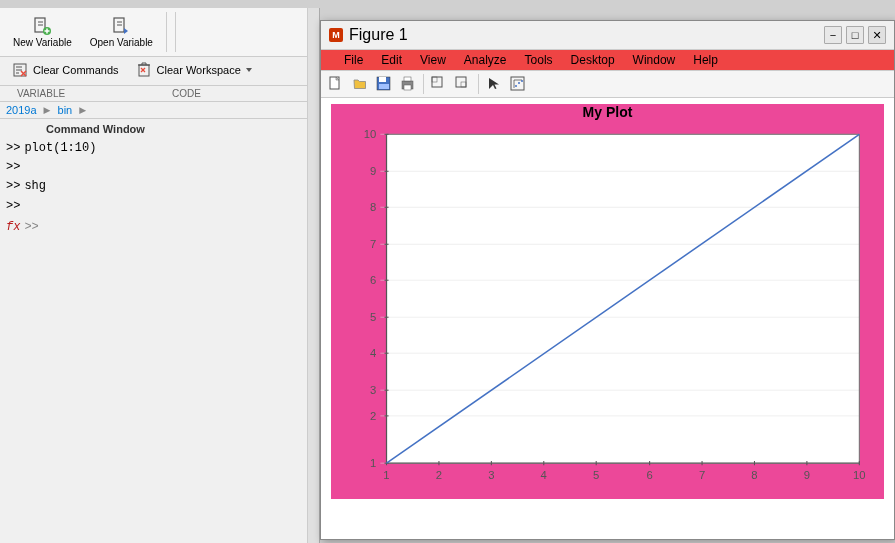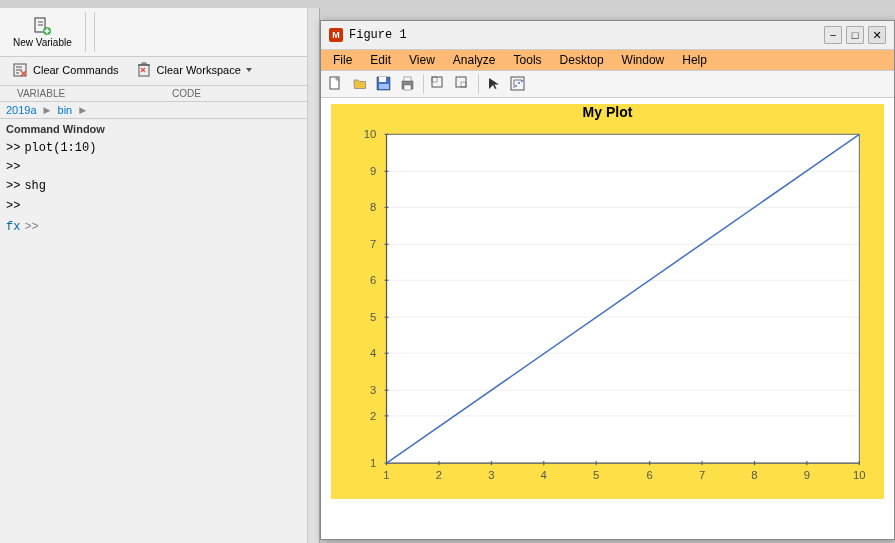--- a/index.html
+++ b/index.html
@@ -95,20 +95,21 @@
       display: flex;
       align-items: center;
       gap: 7px;
     }
 
     #command-window-label {
       padding: 4px 6px 2px;
       font-size: 11px;
       font-weight: bold;
       color: #333;
+      margin-left: 40px;
     }
 
     #command-area {
       padding: 2px 6px;
       font-family: 'Courier New', monospace;
       font-size: 12px;
       color: #000;
       line-height: 1.6;
     }
 
@@ -171,25 +172,25 @@
       width: 18px; height: 18px;
       border: 1px solid #aaa;
       background: #e8e8e8;
       display: flex; align-items: center; justify-content: center;
       font-size: 11px;
       cursor: pointer;
       border-radius: 1px;
     }
 
     #fig-menubar {
-      background: #fdba74;
-      border-bottom: 1px solid #ccc;
-      display: flex;
-      align-items: center;
-      padding: 1px 4px;
+      background: #ef4444;
+      border-bottom: 1px solid #ccc;
+      display: flex;
+      align-items: center;
+      padding: 1px 15px;
       font-size: 12px;
       gap: 2px;
     }
 
     .menu-item {
       padding: 2px 8px;
       cursor: pointer;
       border-radius: 2px;
     }
 
@@ -212,21 +213,21 @@
       border-radius: 2px;
     }
 
     .fig-tool-divider {
       width: 1px; height: 20px;
       background: #ccc;
       margin: 0 2px;
     }
 
     #plot-area {
-      background: #fde047;
+      background: #ec4899;
       margin: 6px 10px 6px 10px;
       position: relative;
       height: 395px;
     }
 
     #plot-title {
       text-align: center;
       font-size: 14px;
       font-weight: bold;
       color: #000;
@@ -263,20 +264,31 @@
           <line x1="6" y1="6" x2="11" y2="6" stroke="#555" stroke-width="1"></line>
           <line x1="6" y1="9" x2="11" y2="9" stroke="#555" stroke-width="1"></line>
           <circle cx="15" cy="15" r="4" fill="#4caf50"></circle>
           <line x1="15" y1="12.5" x2="15" y2="17.5" stroke="white" stroke-width="1.5"></line>
           <line x1="12.5" y1="15" x2="17.5" y2="15" stroke="white" stroke-width="1.5"></line>
         </svg>
       </div>
       <span>New Variable</span>
     </div>
 
+    <div class="toolbar-btn">
+      <div class="toolbar-icon">
+        <svg width="20" height="20" viewBox="0 0 20 20">
+          <rect x="3" y="2" width="10" height="14" fill="none" stroke="#555" stroke-width="1.2"></rect>
+          <line x1="6" y1="6" x2="11" y2="6" stroke="#555" stroke-width="1"></line>
+          <line x1="6" y1="9" x2="11" y2="9" stroke="#555" stroke-width="1"></line>
+          <polygon points="13,12 17,15 13,18" fill="#4472c4"></polygon>
+        </svg>
+      </div>
+      <span>Open Variable</span>
+    </div>
 
     <div class="toolbar-divider"></div>
 
 
     <div class="toolbar-divider"></div>
 
 
   </div>
 
   <div id="toolbar-row2">
@@ -334,33 +346,33 @@
     <div class="cmd-line">
       <span class="cmd-prompt">&gt;&gt;</span>
       <span class="cmd-func">shg</span>
     </div>
     <div class="cmd-line">
       <span class="cmd-prompt">&gt;&gt;</span>
     </div>
   </div>
 
   <div id="fx-prompt">
-    <span style="color:#0369a1;">fx</span>
+    <span style="font-style:italic;color:#b91c1c;">fx</span>
     <span style="color:#888;">&gt;&gt;</span>
   </div>
 
   <div id="matlab-scrollbar"></div>
 </div>
 
 <div id="figure-window">
 
   <div id="fig-titlebar">
     <div id="fig-titlebar-left">
       <div id="fig-title-icon">M</div>
-      <span style="font-size:12px;font-family:Liberation Mono, monospace;">Figure 1</span>
+      <span style="font-size:16px;">Figure 1</span>
     </div>
     <div id="fig-titlebar-controls">
       <div class="win-btn">−</div>
       <div class="win-btn">□</div>
       <div class="win-btn" style="background:#e0e0e0;">✕</div>
     </div>
   </div>
 
   <div id="fig-menubar">
     <div class="menu-item">File</div>

